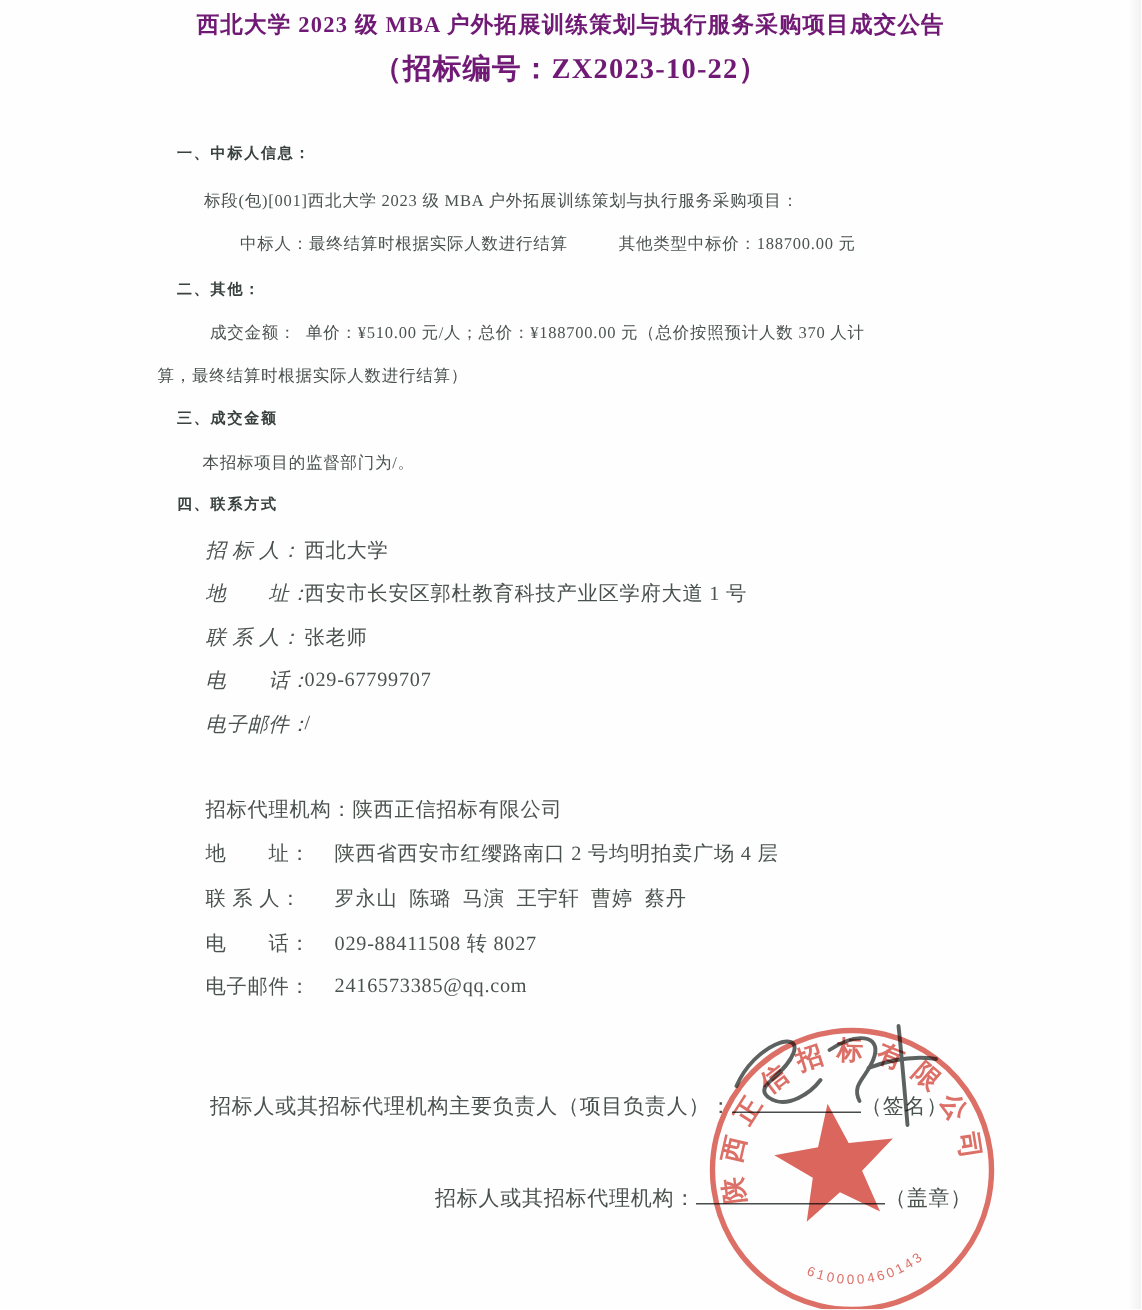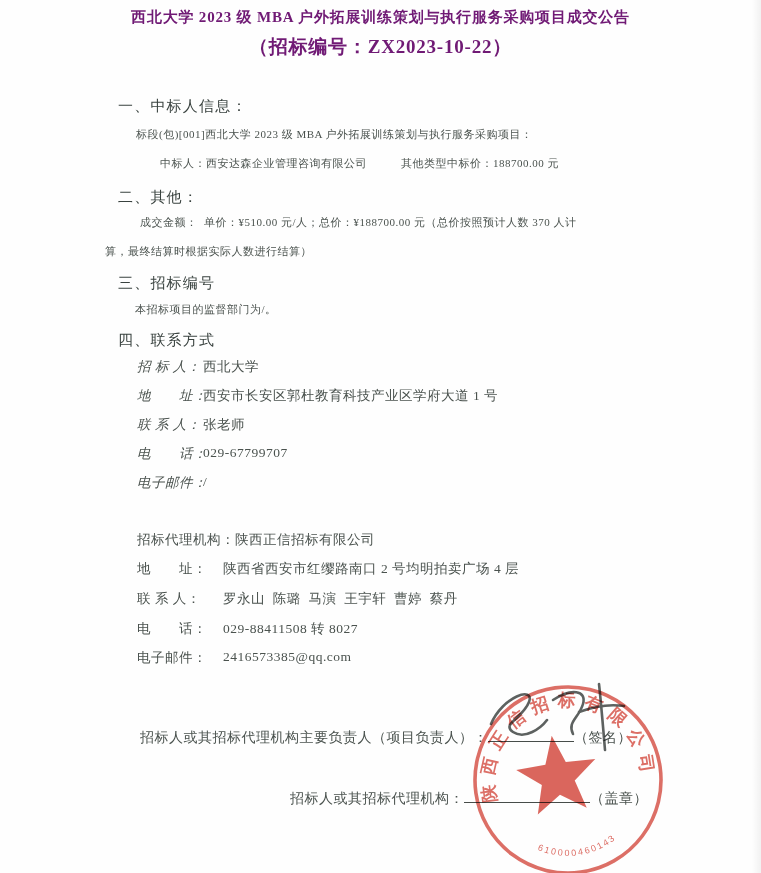--- a/index.html
+++ b/index.html
@@ -8,21 +8,21 @@
     width:761px;height:873px;
     background:#fefefe;
     overflow:hidden;
     font-family:"Liberation Serif","DejaVu Serif",serif;
     color:#4a524e;
   }
   .line{position:absolute;white-space:pre;font-size:11px;letter-spacing:.5px;line-height:1.2;}
   .title{left:0;width:100%;text-align:center;font-weight:bold;color:#701a75;letter-spacing:.8px;}
   .t1{top:8px;font-size:15px;}
   .t2{top:36px;font-size:19px;}
-  .heading{font-weight:normal;font-size:15px;color:#39423f;letter-spacing:1.2px;}
+  .heading{font-weight:bold;font-size:10px;color:#39423f;letter-spacing:1.2px;}
   .row{position:absolute;display:flex;white-space:pre;font-size:13.5px;letter-spacing:.5px;}
   .row .lbl{flex:0 0 auto;}
   .w65{width:66px;font-style:italic;}
   .w85{width:86px;}
   .sigline{position:absolute;white-space:pre;font-size:14px;letter-spacing:.5px;}
   .u-line{display:inline-block;border-bottom:1.6px solid #474d4a;height:13px;vertical-align:baseline;}
   .u1{width:86px;}
   .u2{width:126px;}
   .seal-svg{position:absolute;left:458px;top:670px;mix-blend-mode:multiply;opacity:.92;}
   .sig-svg{position:absolute;left:483px;top:678px;mix-blend-mode:multiply;opacity:.9;}
@@ -32,27 +32,27 @@
 </head>
 <body>
 
 <div class="page">
 
   <div class="line title t1">西北大学 2023 级 MBA 户外拓展训练策划与执行服务采购项目成交公告</div>
   <div class="line title t2">（招标编号：ZX2023-10-22）</div>
 
   <div class="line heading" style="left:118px;top:97px">一、中标人信息：</div>
   <div class="line" style="left:136px;top:128px">标段(包)[001]西北大学 2023 级 MBA 户外拓展训练策划与执行服务采购项目：</div>
-  <div class="line" style="left:160px;top:157px"><span>中标人：西安达森企业管理咨询有限公司</span><span style="display:inline-block;width:34px"></span><span>其他类型中标价：188700.00 元</span></div>
+  <div class="line" style="left:160px;top:157px"><span>中标人：最终结算时根据实际人数进行结算</span><span style="display:inline-block;width:34px"></span><span>其他类型中标价：188700.00 元</span></div>
 
   <div class="line heading" style="left:118px;top:188px">二、其他：</div>
   <div class="line" style="left:140px;top:216px">成交金额：  单价：¥510.00 元/人；总价：¥188700.00 元（总价按照预计人数 370 人计</div>
   <div class="line" style="left:105px;top:245px">算，最终结算时根据实际人数进行结算）</div>
 
-  <div class="line heading" style="left:118px;top:274px">三、招标编号</div>
+  <div class="line heading" style="left:118px;top:274px">三、成交金额</div>
   <div class="line" style="left:135px;top:303px">本招标项目的监督部门为/。</div>
 
   <div class="line heading" style="left:118px;top:331px">四、联系方式</div>
 
   <div class="row" style="left:137px;top:358px"><span class="lbl w65">招 标 人：</span><span>西北大学</span></div>
   <div class="row" style="left:137px;top:387px"><span class="lbl w65">地　　址：</span><span>西安市长安区郭杜教育科技产业区学府大道 1 号</span></div>
   <div class="row" style="left:137px;top:416px"><span class="lbl w65">联 系 人：</span><span>张老师</span></div>
   <div class="row" style="left:137px;top:445px"><span class="lbl w65">电　　话：</span><span>029-67799707</span></div>
   <div class="row" style="left:137px;top:474px"><span class="lbl w65">电子邮件：</span><span>/</span></div>
 

